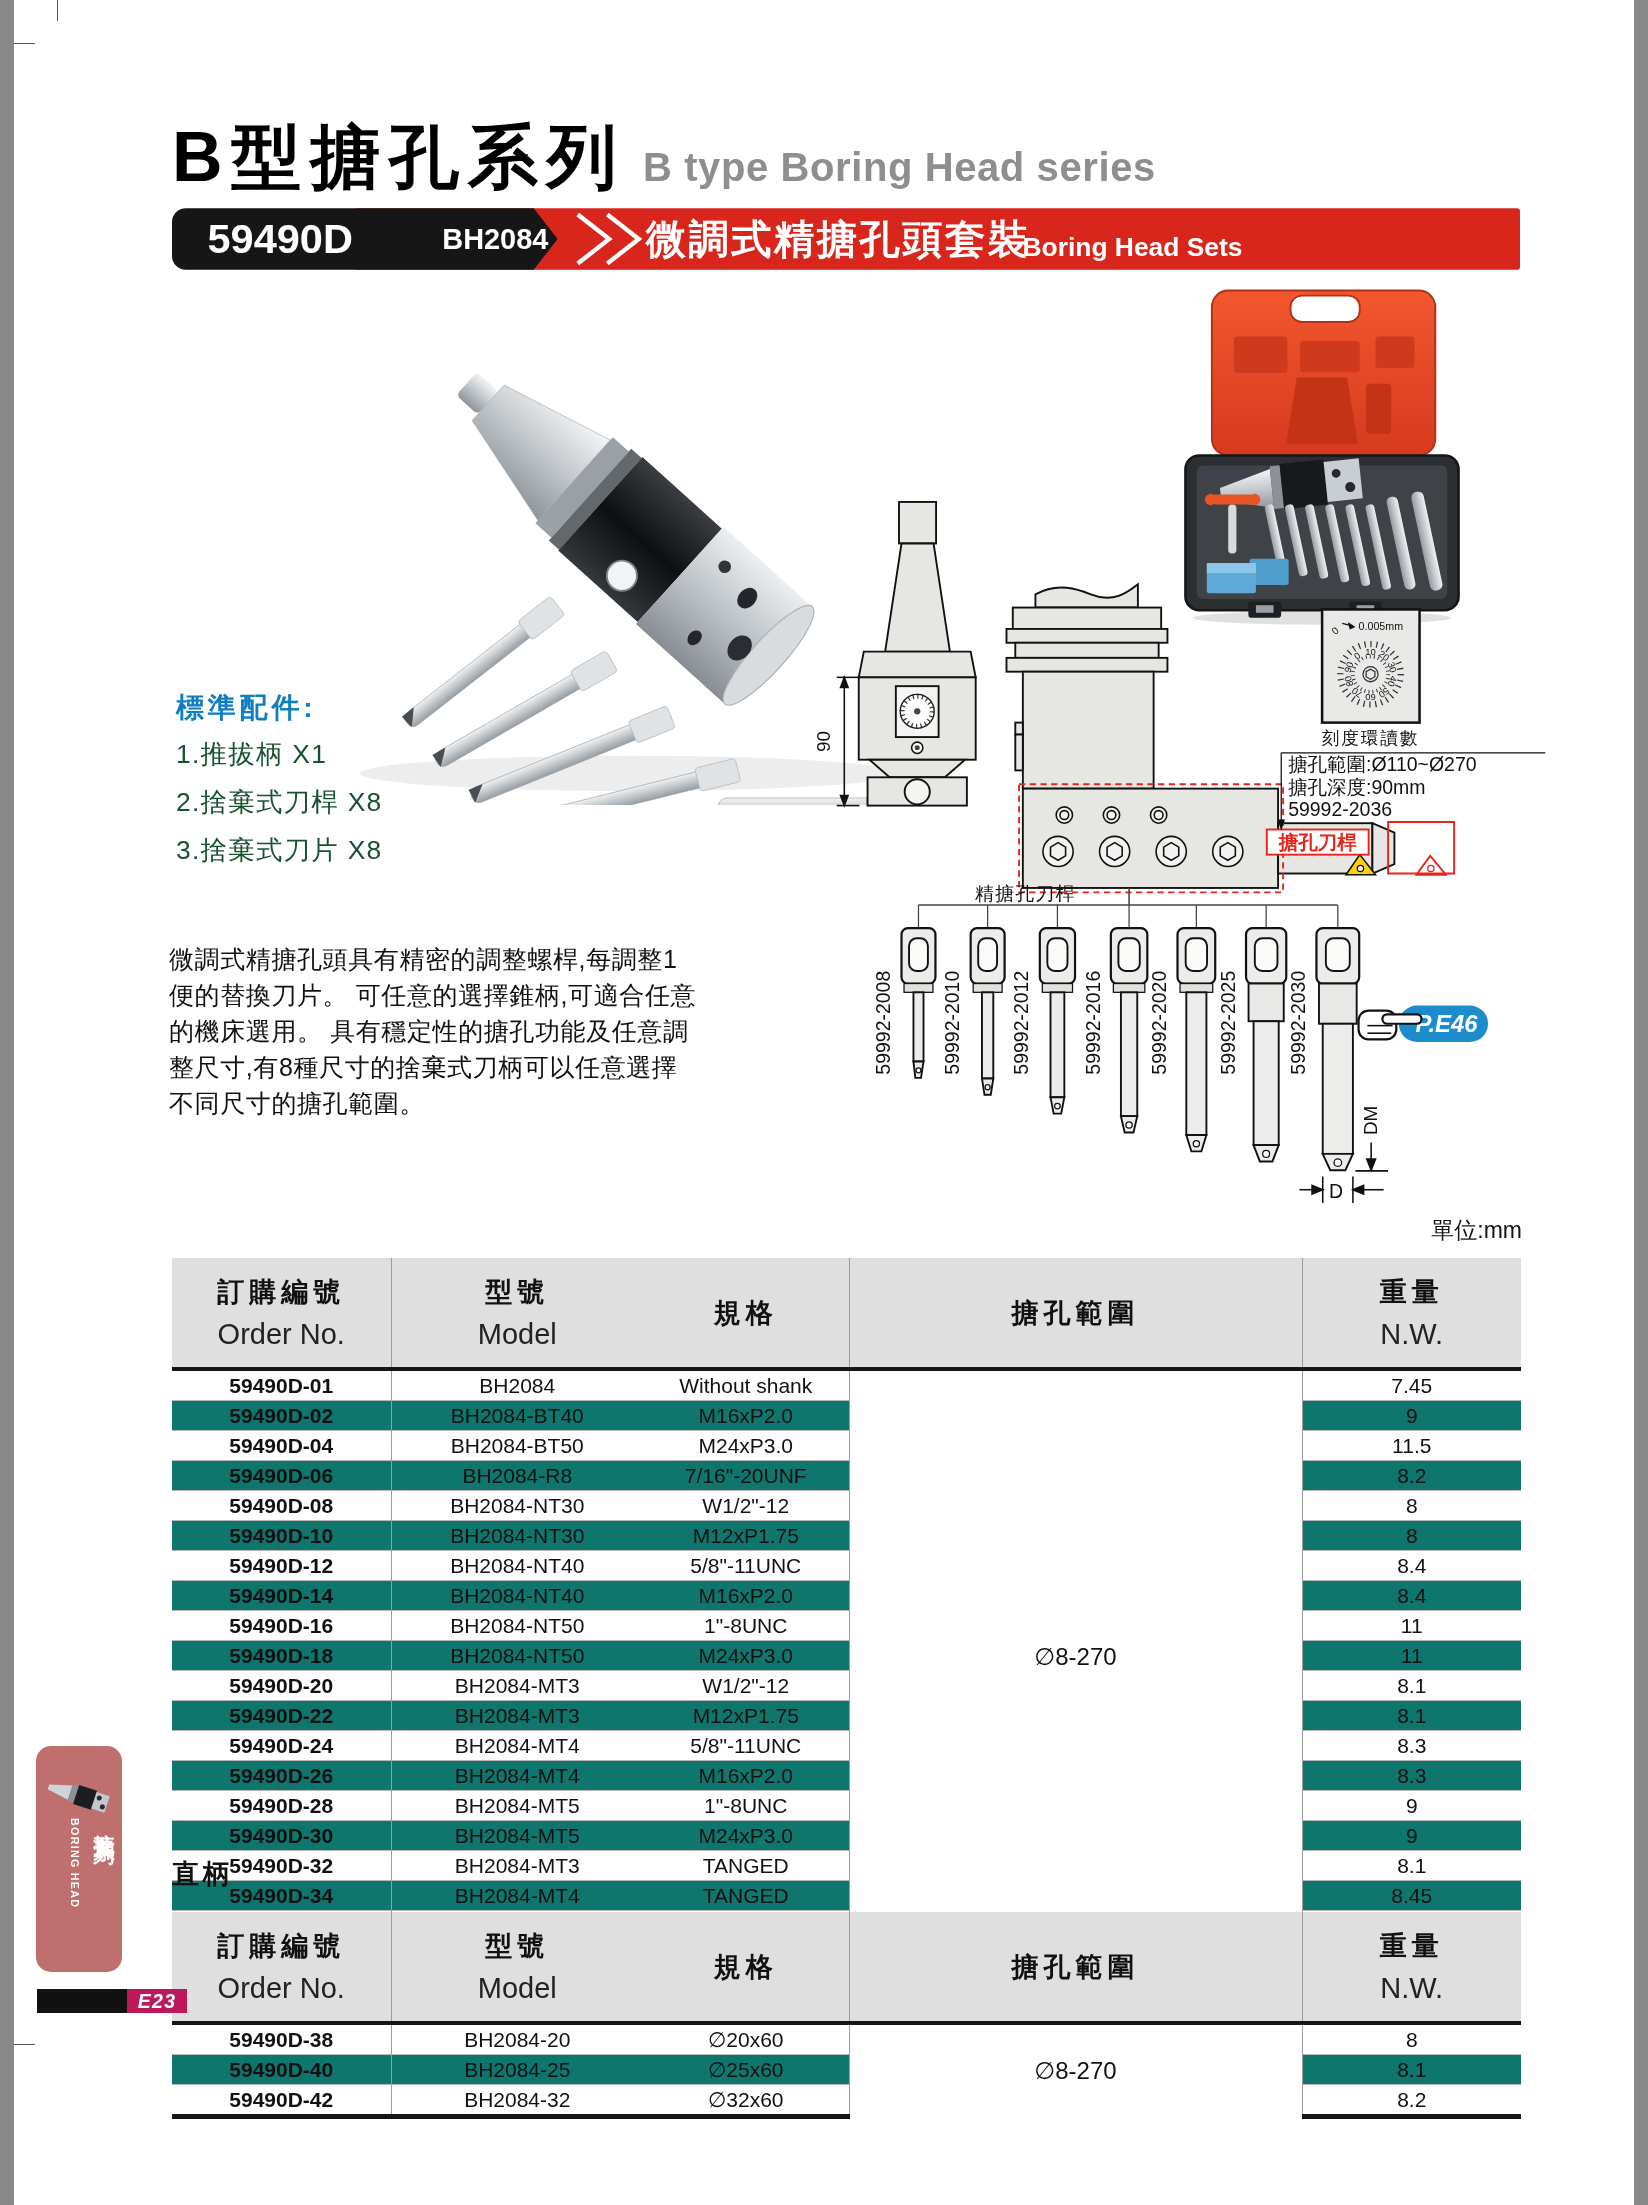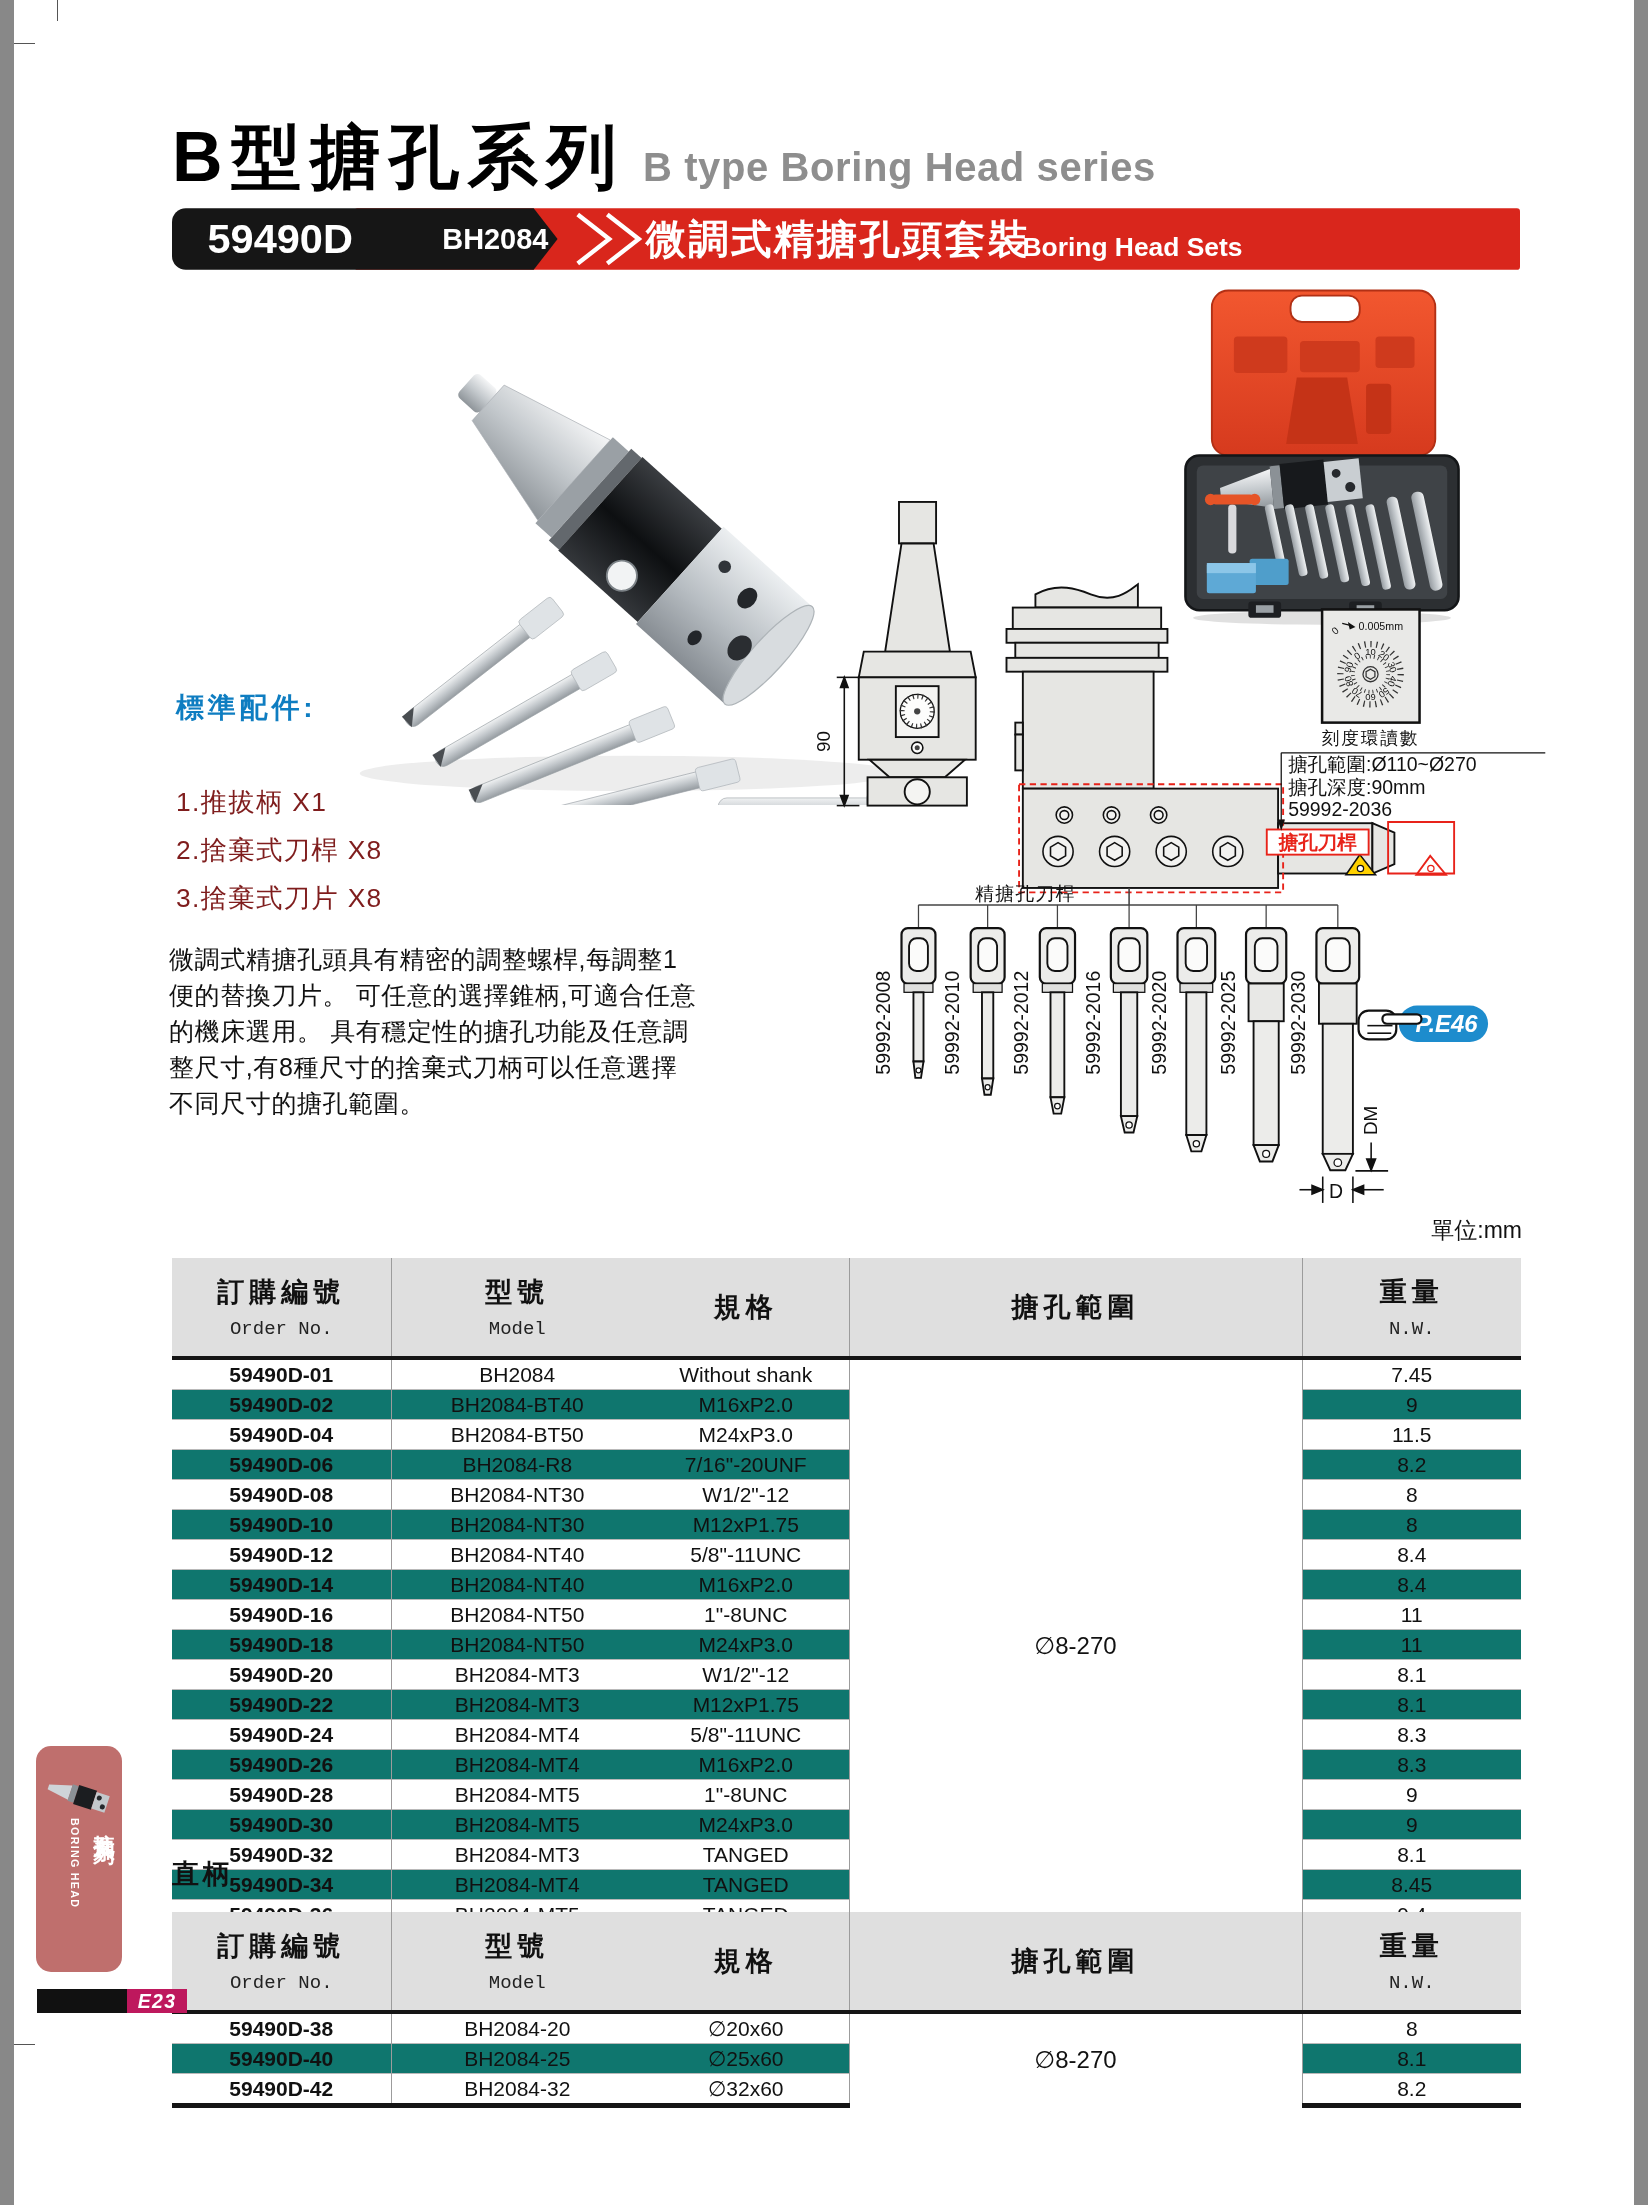--- a/index.html
+++ b/index.html
@@ -7,31 +7,31 @@
         font-family:"Liberation Sans","DejaVu Sans",sans-serif;overflow:hidden;margin:0 auto;}
   .abs{position:absolute;}
   
   .mark{position:absolute;background:#555;}
   
   .titlebar{position:absolute;left:158px;top:111px;display:flex;align-items:baseline;white-space:nowrap;}
   .title-cn{font-size:70px;font-weight:bold;color:#000;letter-spacing:8.8px;}
   .title-en{font-size:40px;font-weight:bold;color:#8e8e8e;margin-left:17.6px;letter-spacing:0.6px;}
   
   .acc-head{position:absolute;left:162px;top:689px;font-size:28px;font-weight:bold;color:#0e7dc1;letter-spacing:3.8px;}
-  .acc-item{position:absolute;left:162px;font-size:26.4px;color:#7f1d1d;letter-spacing:1.3px;margin-top:48px;}
+  .acc-item{position:absolute;left:162px;font-size:26.4px;color:#14532d;letter-spacing:1.3px;}
   .desc{position:absolute;left:155px;top:941px;width:729px;font-size:25px;color:#111;line-height:36px;letter-spacing:0.6px;}
   
   .unit{position:absolute;left:1256px;top:1215px;width:252px;text-align:right;font-size:23px;color:#111;}
   
   .twrap{position:absolute;left:158px;}
   table.spec{border-collapse:collapse;table-layout:fixed;width:1349px;}
   table.spec th{background:#dfdfdf;height:66px;font-weight:bold;vertical-align:middle;
                 border-bottom:4.4px solid #151515;padding:16px;}
   table.spec th .cn{font-size:27px;letter-spacing:5px;color:#111;}
-  table.spec th .en{font-size:19px;font-weight:normal;color:#222;margin-top:8px;font-family:Liberation Mono, monospace;}
+  table.spec th .en{font-size:29px;font-weight:normal;color:#222;margin-top:8px;}
   table.spec td{height:29px;font-size:21px;color:#111;text-align:center;
                 border-top:1.3px solid #b9b9b9;padding:0;}
   table.spec tr.shade td{background:#0f766e;}
   table.spec td.order{font-weight:bold;}
   table.spec td.model{border-left:1.3px solid #9c9c9c;}
   table.spec td.spec2{border-right:1.3px solid #9c9c9c;}
   table.spec td.wt{border-left:1.3px solid #9c9c9c;}
   table.spec th.h2{border-left:1.3px solid #9c9c9c;}
   table.spec th.h4{border-left:1.3px solid #9c9c9c;}
   table.spec th.h5{border-left:1.3px solid #9c9c9c;}

